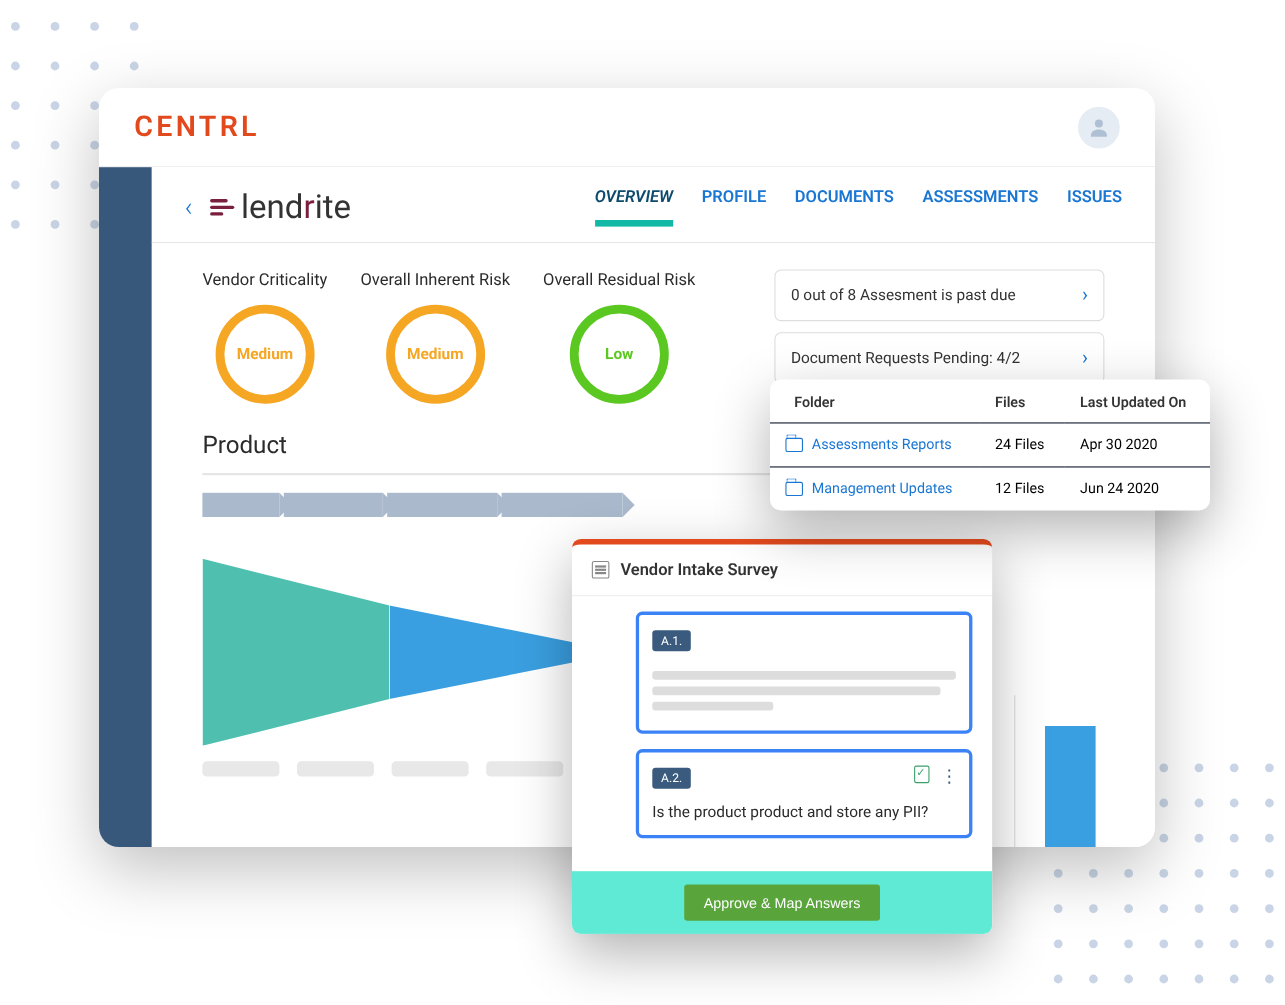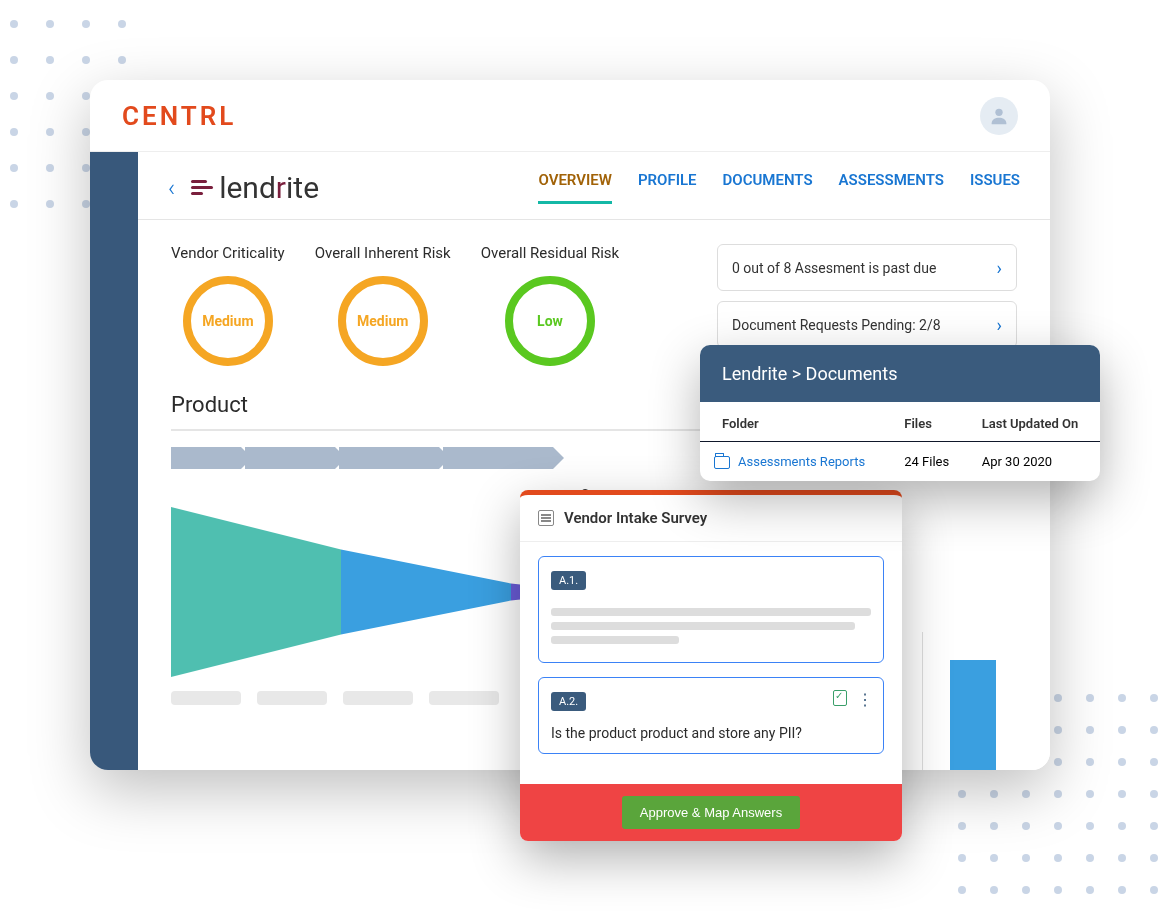--- a/index.html
+++ b/index.html
@@ -59,23 +59,23 @@
 .brand-lend .bars { display: flex; flex-direction: column; gap: 3px; }
 .brand-lend .bars span { height: 3px; background: #7a1f3d; border-radius: 2px; }
 .brand-lend .bars span:nth-child(1) { width: 16px; }
 .brand-lend .bars span:nth-child(2) { width: 22px; }
 .brand-lend .bars span:nth-child(3) { width: 12px; }
 .brand-lend .txt { color: #333; font-weight: 400; }
 .brand-lend .txt .dot { color: #7a1f3d; }
 
 .tabs { display: flex; gap: 26px; }
 .tab { font-size: 15px; font-weight: 600; color: #1976d2; padding-bottom: 12px; cursor: pointer; }
-.tab.active { color: #a16207; border-bottom: 3px solid #14b8a6; }
-
-.content { padding: 24px 33px; }
+.tab.active { color: #0c4a6e; border-bottom: 6px solid #14b8a6; font-style: italic; }
+
+.content { padding: 24px 46px; }
 
 .metrics-row { display: flex; gap: 30px; align-items: flex-start; }
 .metric { text-align: center; }
 .metric-label { font-size: 15px; color: #2b2b2b; margin-bottom: 14px; }
 .ring { width: 90px; height: 90px; border-radius: 50%; border: 8px solid orange; display: flex; align-items: center; justify-content: center; margin: 0 auto; }
 .ring.orange { border-color: #f5a623; color: #f5a623; }
 .ring.green { border-color: #5ac820; color: #5ac820; }
 .ring span { font-weight: 700; font-size: 14px; }
 
 .alerts { margin-left: auto; display: flex; flex-direction: column; gap: 10px; width: 300px; }
@@ -134,33 +134,33 @@
   border-radius: 8px;
   box-shadow: 0 18px 50px rgba(0,0,0,0.3);
   overflow: hidden;
   z-index: 15;
   border-top: 5px solid #e24a1d;
 }
 .survey-head { padding: 14px 18px; font-size: 15px; font-weight: 600; color: #333; display: flex; align-items: center; gap: 10px; border-bottom: 1px solid #eee;}
 .survey-head .ic { width: 16px; height: 16px; border: 1.5px solid #888; border-radius: 2px; position: relative;}
 .survey-head .ic::before { content:""; position:absolute; left:2px; right:2px; top:3px; height:1.5px; background:#888; box-shadow: 0 3px 0 #888, 0 6px 0 #888;}
 .survey-body { padding: 14px 18px 16px; }
-.q-card { border: 1px solid #3b82f6; border-radius: 6px; padding: 12px; margin-bottom: 14px; }
+.q-card { border: 3px solid #3b82f6; border-radius: 6px; padding: 12px; margin-bottom: 14px; margin-left: 40px; }
 .q-tag { display: inline-block; background: #3a5b7d; color: #fff; font-size: 11px; padding: 3px 8px; border-radius: 3px; margin-bottom: 8px; }
 .q-text { font-size: 14px; color: #2b2b2b; }
 .q-lines { margin-top: 10px; }
 .q-lines div { height: 8px; background: #ddd; border-radius: 3px; margin-bottom: 6px; }
 .q-lines div:nth-child(1) { width: 100%; }
 .q-lines div:nth-child(2) { width: 95%; }
 .q-lines div:nth-child(3) { width: 40%; }
 .q-icons { float: right; display: flex; gap: 10px; color: #6a8; font-size: 16px;}
 .q-icons .dots3 { color: #3a5b7d; letter-spacing: -2px; }
 .clip-icon { width: 14px; height: 16px; border: 1.5px solid #3a9f6a; border-radius: 2px; position: relative;}
 .clip-icon::before { content:"✓"; position:absolute; top:-1px; left:1px; font-size:10px; color:#3a9f6a;}
-.survey-foot { background: #ef4444; padding: 12px; text-align: center; }
+.survey-foot { background: #5eead4; padding: 12px; text-align: center; }
 .approve-btn { background: #5aa53b; color: #fff; border: none; padding: 9px 18px; font-size: 13px; border-radius: 3px; cursor: pointer; }
 </style>
 </head>
 <body>
 
 <div class="dots top-left">
   <span></span>
     <span></span>
     <span></span>
     <span></span>
@@ -293,21 +293,21 @@
                 <span>Low</span>
               </div>
           </div>
 
           <div class="alerts">
             <div class="alert-item">
               <span>0 out of 8 Assesment is past due</span>
               <span class="chev">›</span>
             </div>
             <div class="alert-item">
-              <span>Document Requests Pending: 2/8</span>
+              <span>Document Requests Pending: 4/2</span>
               <span class="chev">›</span>
             </div>
           </div>
         </div>
 
         <div class="section-title">Product</div>
         <div class="rule"></div>
 
         <div class="arrow-bar">
           <div class="arrow-seg"></div>
@@ -338,34 +338,38 @@
       <div class="barchart">
         <div class="bar" style="height:80%;"></div>
 
       </div>
 
     </div>
   </div>
 </div>
 
 <div class="doc-panel">
-  <div class="doc-head">Lendrite &gt; Documents</div>
   <table class="doc-table">
     <thead>
       <tr>
         <th style="padding-left:22px;">Folder</th>
         <th>Files</th>
         <th>Last Updated On</th>
       </tr>
     </thead>
     <tbody>
       <tr>
         <td class="name"><span class="folder-icon"></span><span>Assessments Reports</span></td>
         <td>24 Files</td>
         <td>Apr 30 2020</td>
+      </tr>
+      <tr>
+        <td class="name"><span class="folder-icon"></span><span>Management Updates</span></td>
+        <td>12 Files</td>
+        <td>Jun 24 2020</td>
       </tr>
     </tbody>
   </table>
 </div>
 
 <div class="survey-panel">
   <div class="survey-head">
     <span class="ic"></span>
     <span>Vendor Intake Survey</span>
   </div>

